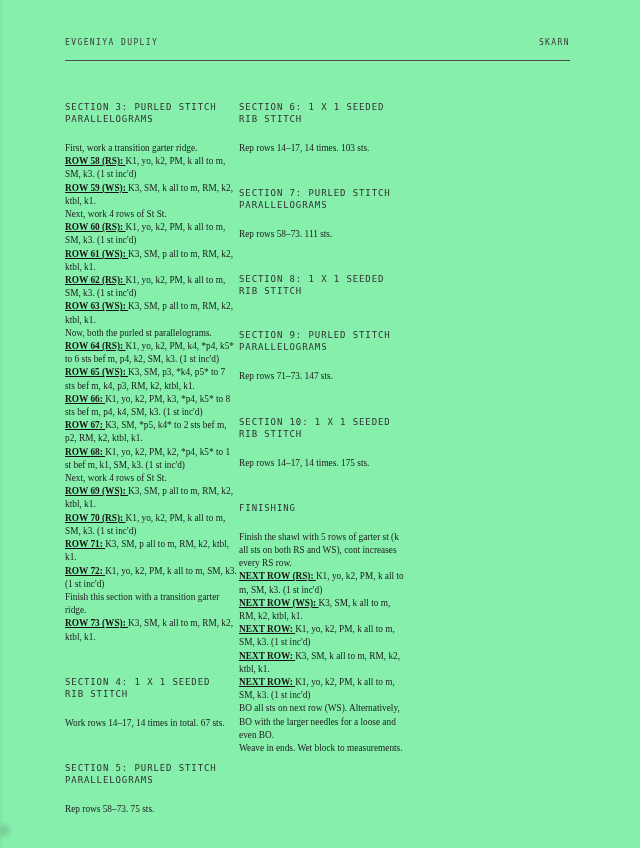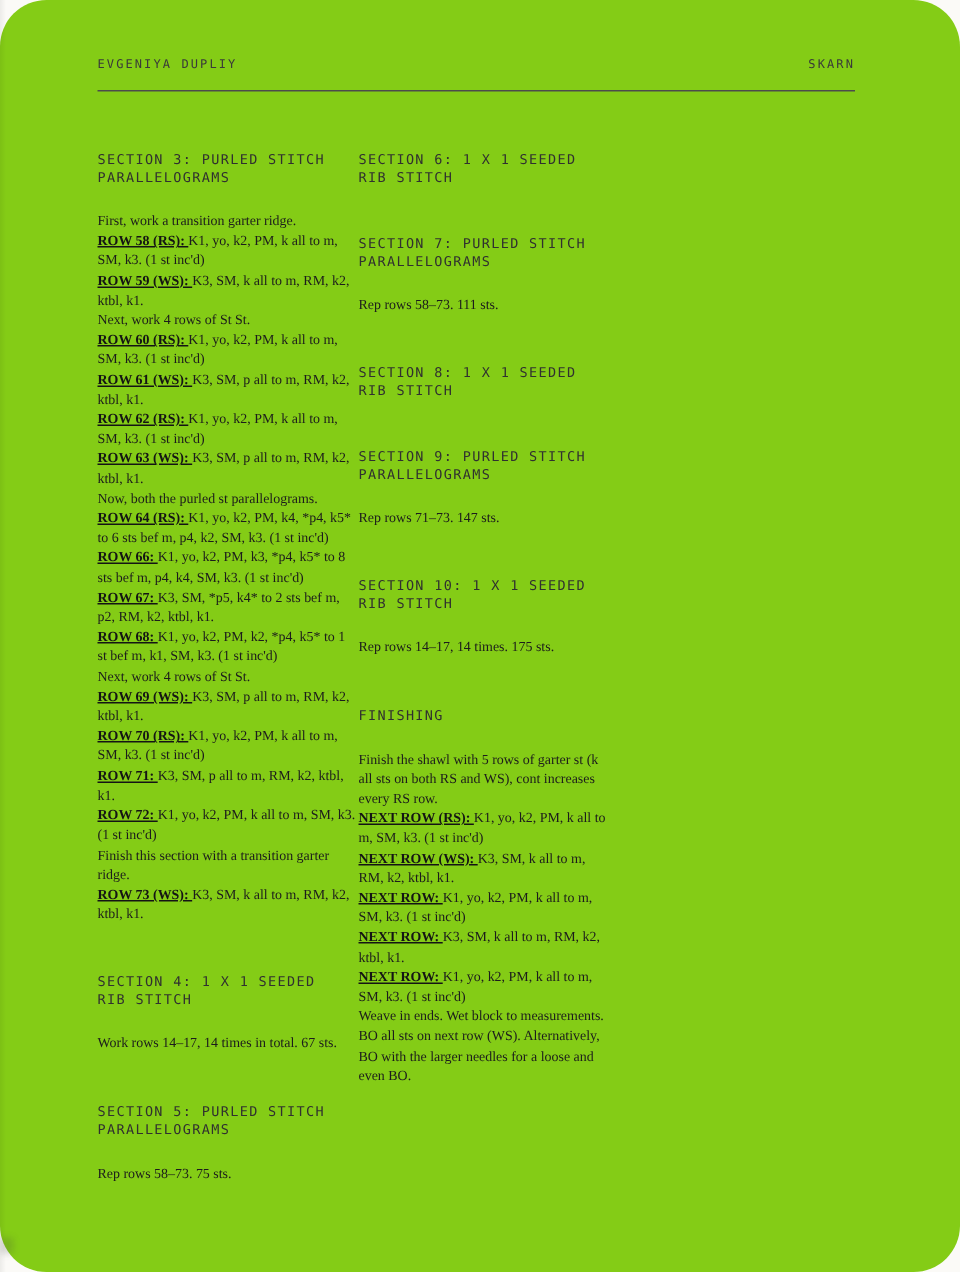--- a/index.html
+++ b/index.html
@@ -6,22 +6,21 @@
   html,body{margin:0;padding:0;}
   body{
     width:640px;height:848px;
     background:#fbfaf7;
     font-family:"Liberation Serif", serif;
     position:relative;
     overflow:hidden;
   }
   .page{
     position:absolute;inset:0;
-    background:#84cc16;
-    border-radius:31px;
+    background:#86efac;
   }
   
   .scan-edge-left{
     position:absolute;left:0;top:0;width:4px;height:100%;
     background:linear-gradient(to right, rgba(0,0,0,0.06), rgba(0,0,0,0));
   }
   .scan-smudge{
     position:absolute;left:0;bottom:12px;width:9px;height:11px;
     background:rgba(60,60,60,0.18);
     filter:blur(2px);
@@ -101,56 +100,58 @@
           <p class="para"><span>First, work a transition garter ridge.</span></p>
           <p class="para"><span class="row-label">ROW 58 (RS): </span><span>K1, yo, k2, PM, k all to m, SM, k3. (1 st inc'd)</span></p>
           <p class="para"><span class="row-label">ROW 59 (WS): </span><span>K3, SM, k all to m, RM, k2, ktbl, k1.</span></p>
           <p class="para"><span>Next, work 4 rows of St St.</span></p>
           <p class="para"><span class="row-label">ROW 60 (RS): </span><span>K1, yo, k2, PM, k all to m, SM, k3. (1 st inc'd)</span></p>
           <p class="para"><span class="row-label">ROW 61 (WS): </span><span>K3, SM, p all to m, RM, k2, ktbl, k1.</span></p>
           <p class="para"><span class="row-label">ROW 62 (RS): </span><span>K1, yo, k2, PM, k all to m, SM, k3. (1 st inc'd)</span></p>
           <p class="para"><span class="row-label">ROW 63 (WS): </span><span>K3, SM, p all to m, RM, k2, ktbl, k1.</span></p>
           <p class="para"><span>Now, both the purled st parallelograms.</span></p>
           <p class="para"><span class="row-label">ROW 64 (RS): </span><span>K1, yo, k2, PM, k4, *p4, k5* to 6 sts bef m, p4, k2, SM, k3. (1 st inc'd)</span></p>
+          <p class="para"><span class="row-label">ROW 65 (WS): </span><span>K3, SM, p3, *k4, p5* to 7 sts bef m, k4, p3, RM, k2, ktbl, k1.</span></p>
           <p class="para"><span class="row-label">ROW 66: </span><span>K1, yo, k2, PM, k3, *p4, k5* to 8 sts bef m, p4, k4, SM, k3. (1 st inc'd)</span></p>
           <p class="para"><span class="row-label">ROW 67: </span><span>K3, SM, *p5, k4* to 2 sts bef m, p2, RM, k2, ktbl, k1.</span></p>
           <p class="para"><span class="row-label">ROW 68: </span><span>K1, yo, k2, PM, k2, *p4, k5* to 1 st bef m, k1, SM, k3. (1 st inc'd)</span></p>
           <p class="para"><span>Next, work 4 rows of St St.</span></p>
           <p class="para"><span class="row-label">ROW 69 (WS): </span><span>K3, SM, p all to m, RM, k2, ktbl, k1.</span></p>
           <p class="para"><span class="row-label">ROW 70 (RS): </span><span>K1, yo, k2, PM, k all to m, SM, k3. (1 st inc'd)</span></p>
           <p class="para"><span class="row-label">ROW 71: </span><span>K3, SM, p all to m, RM, k2, ktbl, k1.</span></p>
           <p class="para"><span class="row-label">ROW 72: </span><span>K1, yo, k2, PM, k all to m, SM, k3. (1 st inc'd)</span></p>
           <p class="para"><span>Finish this section with a transition garter ridge.</span></p>
           <p class="para"><span class="row-label">ROW 73 (WS): </span><span>K3, SM, k all to m, RM, k2, ktbl, k1.</span></p>
           <h2 class="sec-heading">SECTION 4: 1 X 1 SEEDED
 RIB STITCH</h2>
           <p class="para"><span>Work rows 14–17, 14 times in total. 67 sts.</span></p>
           <h2 class="sec-heading">SECTION 5: PURLED STITCH
 PARALLELOGRAMS</h2>
           <p class="para"><span>Rep rows 58–73. 75 sts.</span></p>
         </div>
       <div class="col col-right" id="col-right">
           <h2 class="sec-heading first">SECTION 6: 1 X 1 SEEDED
 RIB STITCH</h2>
+          <p class="para"><span>Rep rows 14–17, 14 times. 103 sts.</span></p>
           <h2 class="sec-heading">SECTION 7: PURLED STITCH
 PARALLELOGRAMS</h2>
           <p class="para"><span>Rep rows 58–73. 111 sts.</span></p>
           <h2 class="sec-heading">SECTION 8: 1 X 1 SEEDED
 RIB STITCH</h2>
           <h2 class="sec-heading">SECTION 9: PURLED STITCH
 PARALLELOGRAMS</h2>
           <p class="para"><span>Rep rows 71–73. 147 sts.</span></p>
           <h2 class="sec-heading">SECTION 10: 1 X 1 SEEDED
 RIB STITCH</h2>
           <p class="para"><span>Rep rows 14–17, 14 times. 175 sts.</span></p>
           <h2 class="sec-heading">FINISHING</h2>
           <p class="para"><span>Finish the shawl with 5 rows of garter st (k all sts on both RS and WS), cont increases every RS row.</span></p>
           <p class="para"><span class="row-label">NEXT ROW (RS): </span><span>K1, yo, k2, PM, k all to m, SM, k3. (1 st inc'd)</span></p>
           <p class="para"><span class="row-label">NEXT ROW (WS): </span><span>K3, SM, k all to m, RM, k2, ktbl, k1.</span></p>
           <p class="para"><span class="row-label">NEXT ROW: </span><span>K1, yo, k2, PM, k all to m, SM, k3. (1 st inc'd)</span></p>
           <p class="para"><span class="row-label">NEXT ROW: </span><span>K3, SM, k all to m, RM, k2, ktbl, k1.</span></p>
           <p class="para"><span class="row-label">NEXT ROW: </span><span>K1, yo, k2, PM, k all to m, SM, k3. (1 st inc'd)</span></p>
+          <p class="para"><span>BO all sts on next row (WS). Alternatively, BO with the larger needles for a loose and even BO.</span></p>
           <p class="para"><span>Weave in ends. Wet block to measurements.</span></p>
-          <p class="para"><span>BO all sts on next row (WS). Alternatively, BO with the larger needles for a loose and even BO.</span></p>
         </div>
     </div>
   </div>
 </div>
 
 </body></html>

